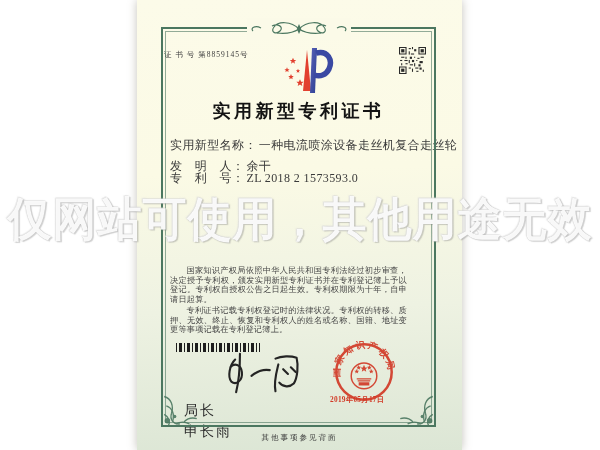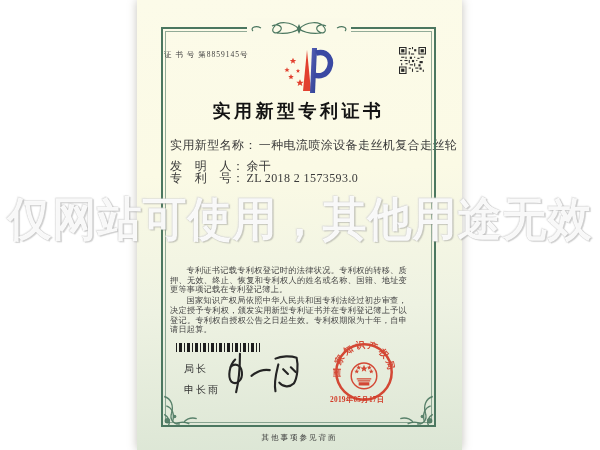--- a/index.html
+++ b/index.html
@@ -51,21 +51,21 @@
   }
   .paras p{margin:0 0 1px 0;text-indent:2em}
   .barcode{
     position:absolute;left:39px;top:343px;width:84px;height:9px;
     background:repeating-linear-gradient(90deg,
       #1d1d1d 0,#1d1d1d 1.4px,transparent 1.4px,transparent 2.6px,
       #1d1d1d 2.6px,#1d1d1d 4.6px,transparent 4.6px,transparent 5.4px,
       #1d1d1d 5.4px,#1d1d1d 6.2px,transparent 6.2px,transparent 8px);
   }
   .director-label,.director-name{
-    position:absolute;left:47px;font-size:10px;color:#2e2e2e;letter-spacing:2px;
+    position:absolute;left:47px;font-size:14px;color:#2e2e2e;letter-spacing:2px;margin-top:40px;
   }
   .director-label{top:362px}
   .director-name{top:383px}
   .signature{position:absolute;left:82px;top:350px}
   .seal{position:absolute;left:196px;top:341px;opacity:.92}
   .seal-date{
     position:absolute;left:193px;top:395px;width:72px;font-size:7.3px;
     color:#d23a27;letter-spacing:.3px;white-space:nowrap;font-weight:bold;
   }
   .page-info{
@@ -154,22 +154,22 @@
   </svg>
 
   <div class="title">实用新型专利证书</div>
 
   <div class="row" style="top:137px"><span class="lbl">实用新型名称：</span><span>一种电流喷涂设备走丝机复合走丝轮</span></div>
   <div class="row" style="top:158px"><span class="lbl">发　明　人：</span><span>余干</span></div>
   <div class="row" style="top:170px"><span class="lbl">专　利　号：</span><span>ZL 2018 2 1573593.0</span></div>
 
 
   <div class="paras">
+    <p>国家知识产权局依照中华人民共和国专利法经过初步审查，决定授予专利权，颁发实用新型专利证书并在专利登记簿上予以登记。专利权自授权公告之日起生效。专利权期限为十年，自申请日起算。</p>
     <p>专利证书记载专利权登记时的法律状况。专利权的转移、质押、无效、终止、恢复和专利权人的姓名或名称、国籍、地址变更等事项记载在专利登记簿上。</p>
-    <p>国家知识产权局依照中华人民共和国专利法经过初步审查，决定授予专利权，颁发实用新型专利证书并在专利登记簿上予以登记。专利权自授权公告之日起生效。专利权期限为十年，自申请日起算。</p>
   </div>
 
   <div class="barcode"></div>
 
   <div class="director-label">局长</div>
   <div class="director-name">申长雨</div>
 
   <svg class="signature" width="88" height="48" viewBox="0 0 90 50">
     <g stroke="#242424" stroke-width="2.2" fill="none" stroke-linecap="round" stroke-linejoin="round">
       <path d="M16,10 C10,16 8,28 12,33 C17,37 24,32 23,23 C22,15 15,13 11,18"></path>

